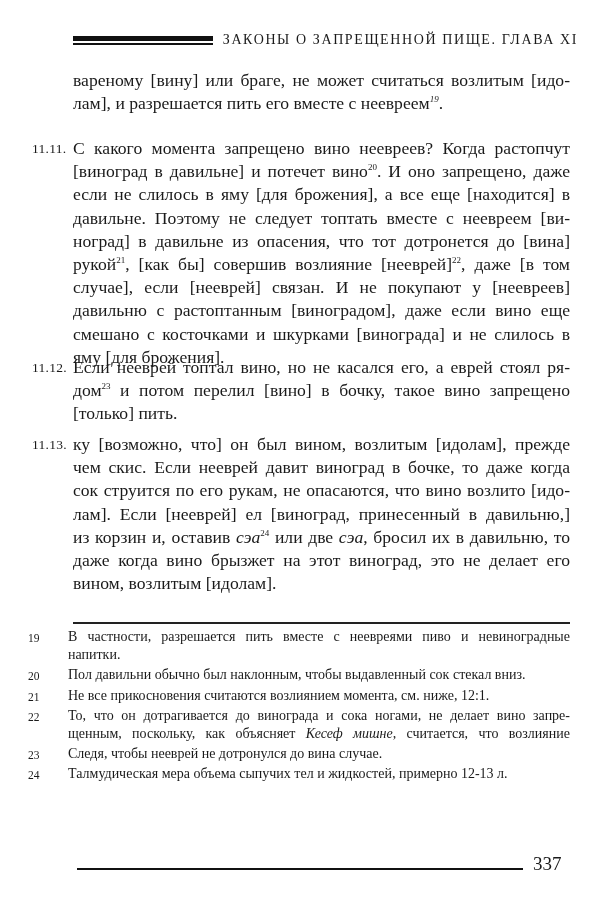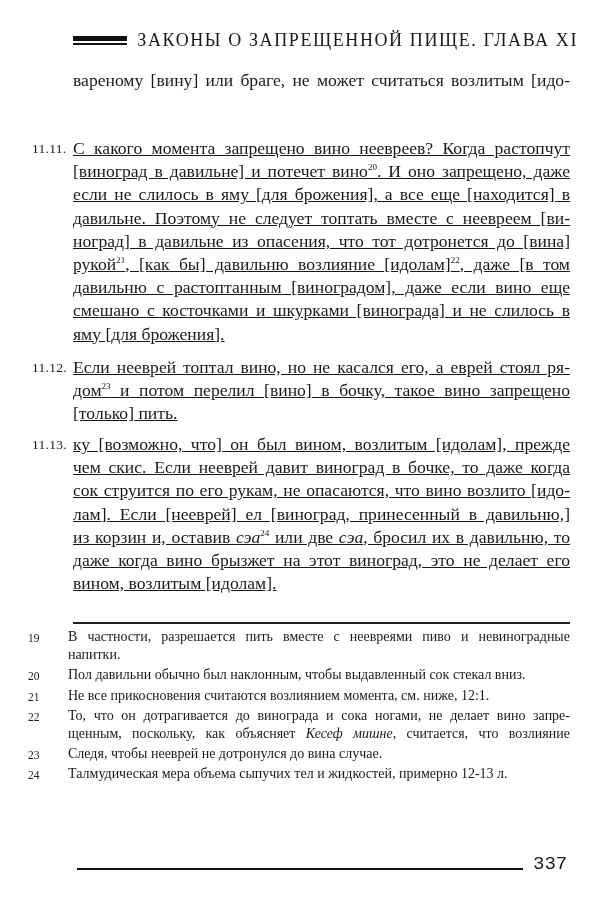--- a/index.html
+++ b/index.html
@@ -45,21 +45,21 @@
     }
     .header-rule .thin {
       position: absolute;
       left: 0; top: 7px;
       width: 100%;
       height: 1.5px;
       background: #111;
     }
     .header-title {
       font-family: "Liberation Serif", serif;
-      font-size: 18px;
+      font-size: 14px;
       letter-spacing: 1.6px;
       font-variant: small-caps;
       text-transform: uppercase;
       white-space: nowrap;
       color: #1a1a1a;
     }
     
     .body-text {
       position: absolute;
       left: 73px;
@@ -92,21 +92,20 @@
     .para-text {
       position: absolute;
       left: 45px;
       top: 0;
       width: 497px;
       font-family: "Liberation Serif", serif;
       font-size: 17.6px;
       line-height: 23.2px;
       text-align: justify;
       color: #1a1a1a;
-      text-decoration: underline;
     }
     .line {
       display: block;
       text-align: justify;
       text-align-last: justify;
       white-space: nowrap;
       height: 23.2px;
       overflow: visible;
     }
     .line.last {
@@ -163,51 +162,53 @@
       left: 77px;
       top: 868px;
       width: 446px;
       height: 1.5px;
       background: #111;
     }
     .page-number {
       position: absolute;
       left: 533px;
       top: 853px;
-      font-family: Liberation Mono, monospace;
+      font-family: Liberation Serif, serif;
       font-size: 19px;
       color: #1a1a1a;
     }
   </style>
 </head>
 <body>
 
 <div class="page">
 
   <div class="run-header">
     <div class="header-rule">
       <div class="thick"></div>
       <div class="thin"></div>
     </div>
     <span class="header-title">ЗАКОНЫ О ЗАПРЕЩЕННОЙ ПИЩЕ. ГЛАВА XI</span>
   </div>
 
   <div class="body-text continuation">
     <span class="line">вареному [вину] или браге, не может считаться возлитым [идо-</span>
+    <span class="line last"><span>лам], и разрешается пить его вместе с неевреем</span><sup class="fn ital">19</sup><span>.</span></span>
   </div>
 
   <div class="para" style="top:137px;">
     <span class="para-num">11.11.</span>
     <div class="para-text">
       <span class="line">С какого момента запрещено вино неевреев? Когда растопчут</span>
       <span class="line"><span>[виноград в давильне] и потечет вино</span><sup class="fn">20</sup><span>. И оно запрещено, даже</span></span>
       <span class="line">если не слилось в яму [для брожения], а все еще [находится] в</span>
       <span class="line">давильне. Поэтому не следует топтать вместе с неевреем [ви-</span>
       <span class="line">ноград] в давильне из опасения, что тот дотронется до [вина]</span>
-      <span class="line"><span>рукой</span><sup class="fn">21</sup><span>, [как бы] давильню возлияние [идолам]</span><sup class="fn">22</sup><span>, даже [в том</span></span>
+      <span class="line"><span>рукой</span><sup class="fn">21</sup><span>, [как бы] совершив возлияние [нееврей]</span><sup class="fn">22</sup><span>, даже [в том</span></span>
+      <span class="line">случае], если [нееврей] связан. И не покупают у [неевреев]</span>
       <span class="line">давильню с растоптанным [виноградом], даже если вино еще</span>
       <span class="line">смешано с косточками и шкурками [винограда] и не слилось в</span>
       <span class="line last">яму [для брожения].</span>
     </div>
   </div>
 
   <div class="para" style="top:356px;">
     <span class="para-num">11.12.</span>
     <div class="para-text">
       <span class="line">Если нееврей топтал вино, но не касался его, а еврей стоял ря-</span>

